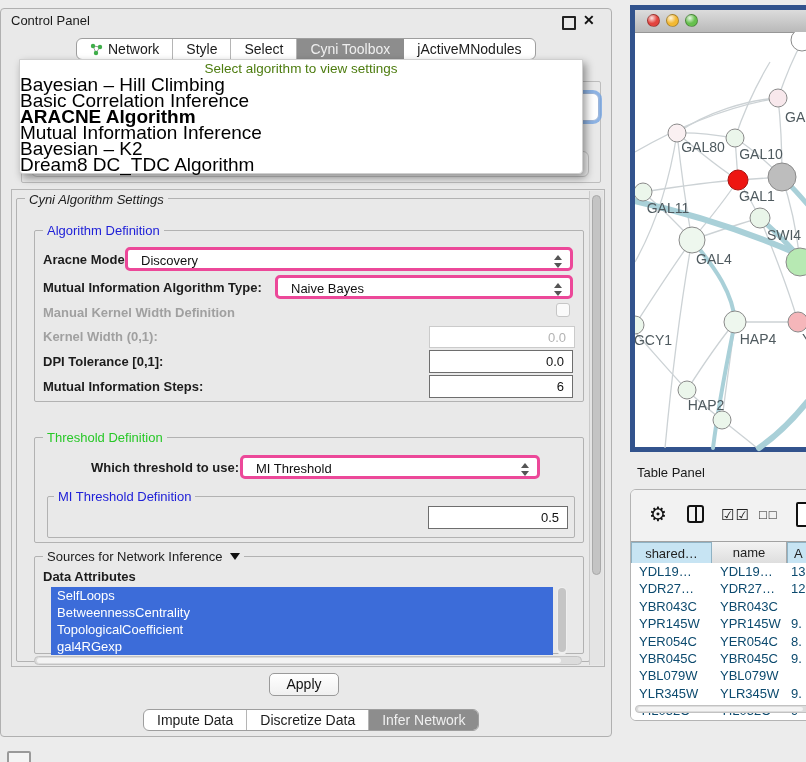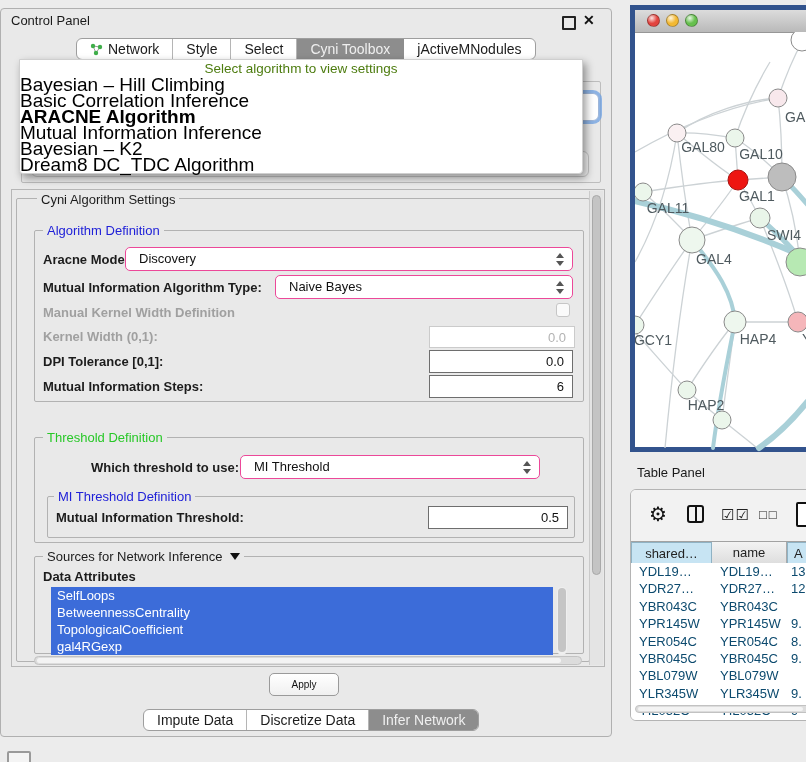--- a/index.html
+++ b/index.html
@@ -35,40 +35,40 @@
   
   .settings{position:absolute;left:10px;top:180px;width:594px;height:478px;background:#e9e9e9;
             border:1px solid #b6b6b6;box-sizing:border-box;z-index:2;}
   .vtrack{position:absolute;right:1px;top:1px;width:13px;height:474px;background:#e4e4e4;border-left:1px solid #cacaca;}
   .vthumb{position:absolute;left:2px;top:4px;width:9px;height:380px;background:#c4c4c4;border:1px solid #a9a9a9;border-radius:6px;box-sizing:border-box;}
   .group{position:absolute;border:1px solid #b2b2b2;border-radius:2px;}
   .gtitle{position:absolute;top:-8px;left:8px;background:#e9e9e9;padding:0 4px;font-size:13px;white-space:nowrap;}
   .gtitle.blue{color:#2021d8;} .gtitle.green{color:#28c828;} .gtitle.black{color:#1c1c1c;}
   .lbl{position:absolute;font-size:13px;font-weight:bold;color:#1c1c1c;white-space:nowrap;}
   .lbl.dis{color:#a0a0a0;}
-  .combo{position:absolute;background:#fff;border:1px solid #ec4899;border-radius:5px;font-size:13px;
+  .combo{position:absolute;background:#fff;border:3px solid #ec4899;border-radius:5px;font-size:13px;
          line-height:22px;height:24px;padding-left:13px;box-sizing:border-box;color:#111;}
   .spin{position:absolute;right:8px;top:5px;width:8px;}
   .spin:before{content:"";position:absolute;top:0;left:0;border-left:4px solid transparent;border-right:4px solid transparent;border-bottom:5px solid #555;}
   .spin:after{content:"";position:absolute;top:8px;left:0;border-left:4px solid transparent;border-right:4px solid transparent;border-top:5px solid #555;}
   .field{position:absolute;background:#fff;border:1px solid #6e6e6e;font-size:13px;line-height:21px;height:23px;
          text-align:right;padding-right:8px;box-sizing:border-box;color:#111;}
   .field.dis{border-color:#cbcbcb;color:#b3b3b3;height:22px;}
   .checkbox{position:absolute;width:14px;height:14px;background:#fafafa;border:1px solid #c6c6c6;border-radius:3px;box-sizing:border-box;}
   .expander{position:absolute;font-size:14px;color:#1c1c1c;white-space:nowrap;}
   .arr-right{display:inline-block;margin-left:9px;border-top:5px solid transparent;border-bottom:5px solid transparent;border-left:8px solid #111;}
   .arr-down{display:inline-block;margin-left:7px;margin-bottom:1px;border-left:5px solid transparent;border-right:5px solid transparent;border-top:7px solid #111;}
   .attr-list{position:absolute;background:#fff;overflow:hidden;}
   .attr-item{height:17px;line-height:17px;font-size:13px;padding-left:6px;background:#3c6cd9;color:#fff;white-space:nowrap;}
   .lvtrack{position:absolute;background:#efefef;border-radius:5px;}
   .lvthumb{position:absolute;left:1px;top:1px;width:8px;height:64px;background:#c5c5c5;border-radius:5px;}
   .hscroll{position:absolute;background:#dcdcdc;border:1px solid #c2c2c2;border-radius:5px;box-sizing:border-box;}
   .hscroll-thumb{position:absolute;left:2px;top:1px;bottom:1px;width:96%;background:#f3f3f3;border-radius:4px;}
   .apply-btn{position:absolute;left:268px;top:664px;width:70px;height:23px;background:linear-gradient(#ffffff,#f0f0f0);
-             border:1px solid #9a9a9a;border-radius:5px;font-size:10px;color:#111;text-align:center;line-height:21px;box-sizing:border-box;}
+             border:1px solid #9a9a9a;border-radius:5px;font-size:14px;color:#111;text-align:center;line-height:21px;box-sizing:border-box;}
   
   .net-window{position:absolute;left:630px;top:5px;width:200px;height:447px;border:5px solid #32538d;background:#fff;box-sizing:border-box;}
   .net-titlebar{position:absolute;left:0;top:0;right:0;height:22px;background:linear-gradient(#dcdcdc,#b9b9b9);border-bottom:1px solid #979797;}
   .tl{position:absolute;top:4px;width:13px;height:13px;border-radius:50%;border:1px solid rgba(0,0,0,.3);box-sizing:border-box;}
   .net-canvas{position:absolute;left:0;top:22px;}
   
   .tp-title{position:absolute;left:637px;top:465px;font-size:13px;color:#1a1a1a;}
   .table-container{position:absolute;left:630px;top:489px;width:200px;height:232px;background:#fff;
                    border:1px solid #b4b4b4;border-radius:6px;box-sizing:border-box;overflow:hidden;}
   .tp-toolbar{position:absolute;left:0;top:0;right:0;height:51px;background:#f2f2f2;}
@@ -140,21 +140,21 @@
           <div class="dd-item">Basic Correlation Inference</div>
           <div class="dd-item bold">ARACNE Algorithm</div>
           <div class="dd-item">Mutual Information Inference</div>
           <div class="dd-item">Bayesian – K2</div>
           <div class="dd-item">Dream8 DC_TDC Algorithm</div>
         </div>
     </div>
 
     <div class="settings">
       <div class="group" style="left:4px;top:8px;width:572px;height:462px;">
-        <span class="gtitle black" style="top:-7px;left:20px;">Cyni Algorithm Settings</span>
+        <span class="gtitle black" style="top:-7px;left:8px;font-style:italic;">Cyni Algorithm Settings</span>
       </div>
 
       <div class="group" style="left:22px;top:40px;width:548px;height:170px;">
         <span class="gtitle blue">Algorithm Definition</span>
 
         <span class="lbl" style="left:8px;top:21px;">Aracne Mode:</span>
         <div class="combo" style="left:90px;top:16px;width:448px;">
           <span>Discovery</span>
           <span class="spin"></span>
         </div>
@@ -183,21 +183,20 @@
         <span class="gtitle green">Threshold Definition</span>
 
         <span class="lbl" style="left:56px;top:22px;">Which threshold to use:</span>
         <div class="combo" style="left:205px;top:17px;width:300px;">
           <span>MI Threshold</span>
           <span class="spin"></span>
         </div>
 
         <div class="group" style="left:12px;top:58px;width:526px;height:40px;">
           <span class="gtitle blue" style="left:6px;">MI Threshold Definition</span>
-          <span class="lbl" style="left:8px;top:13px;">Mutual Information Threshold:</span>
           <div class="field" style="left:380px;top:9px;width:140px;">0.5</div>
         </div>
       </div>
 
       <div class="group" style="left:22px;top:366px;width:548px;height:96px;">
         <span class="gtitle black">
           <span>Sources for Network Inference</span><span class="arr-down"></span>
         </span>
         <span class="lbl" style="left:8px;top:12px;">Data Attributes</span>
         <div class="attr-list" id="attr-list" style="left:16px;top:30px;width:502px;height:68px;">

